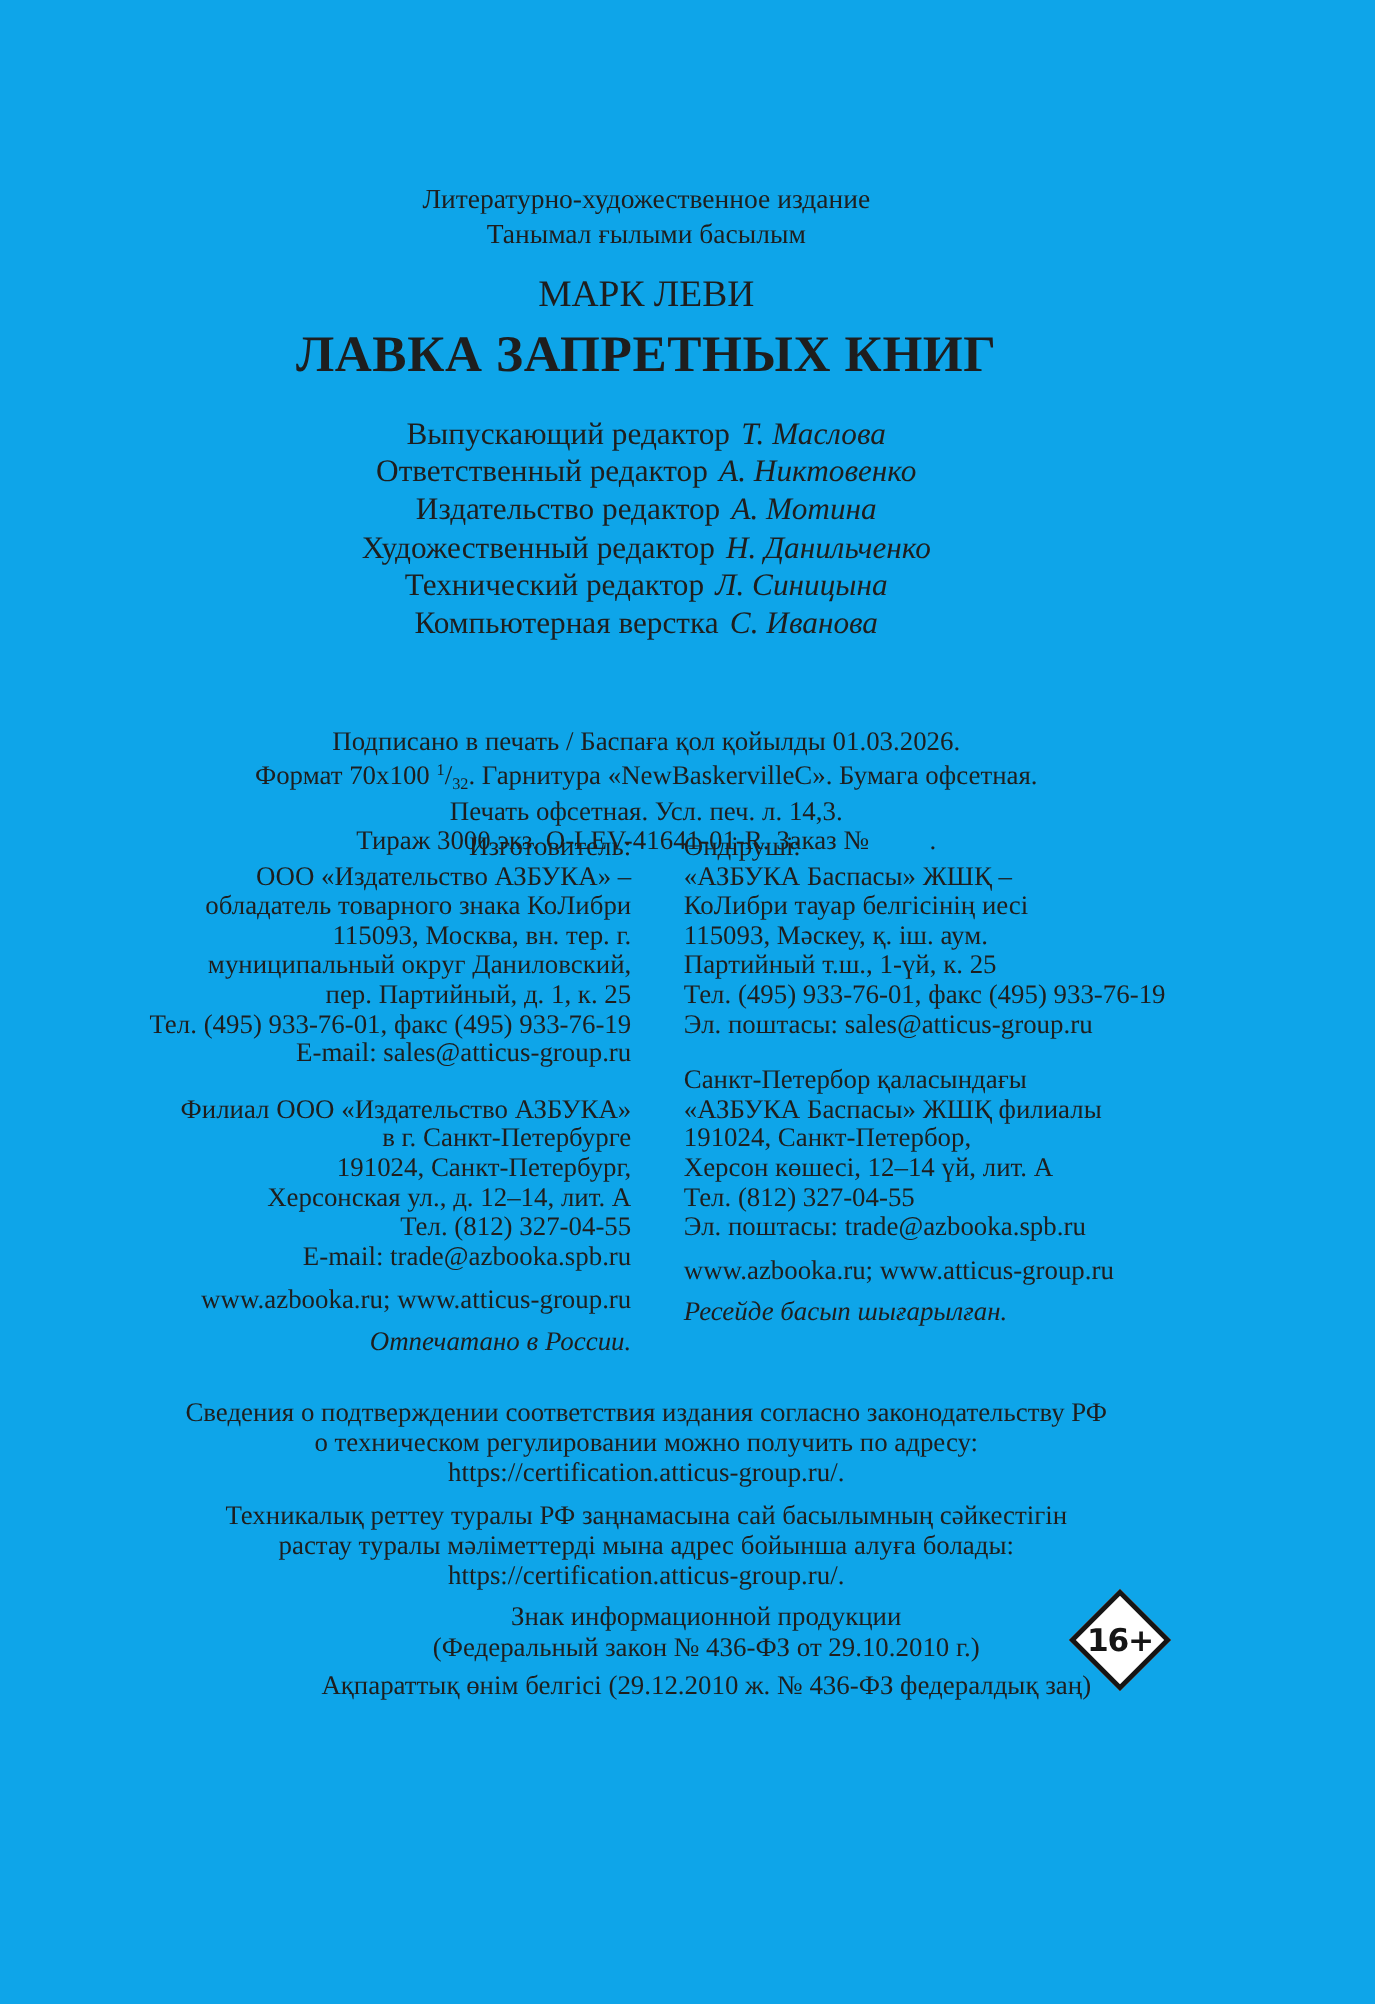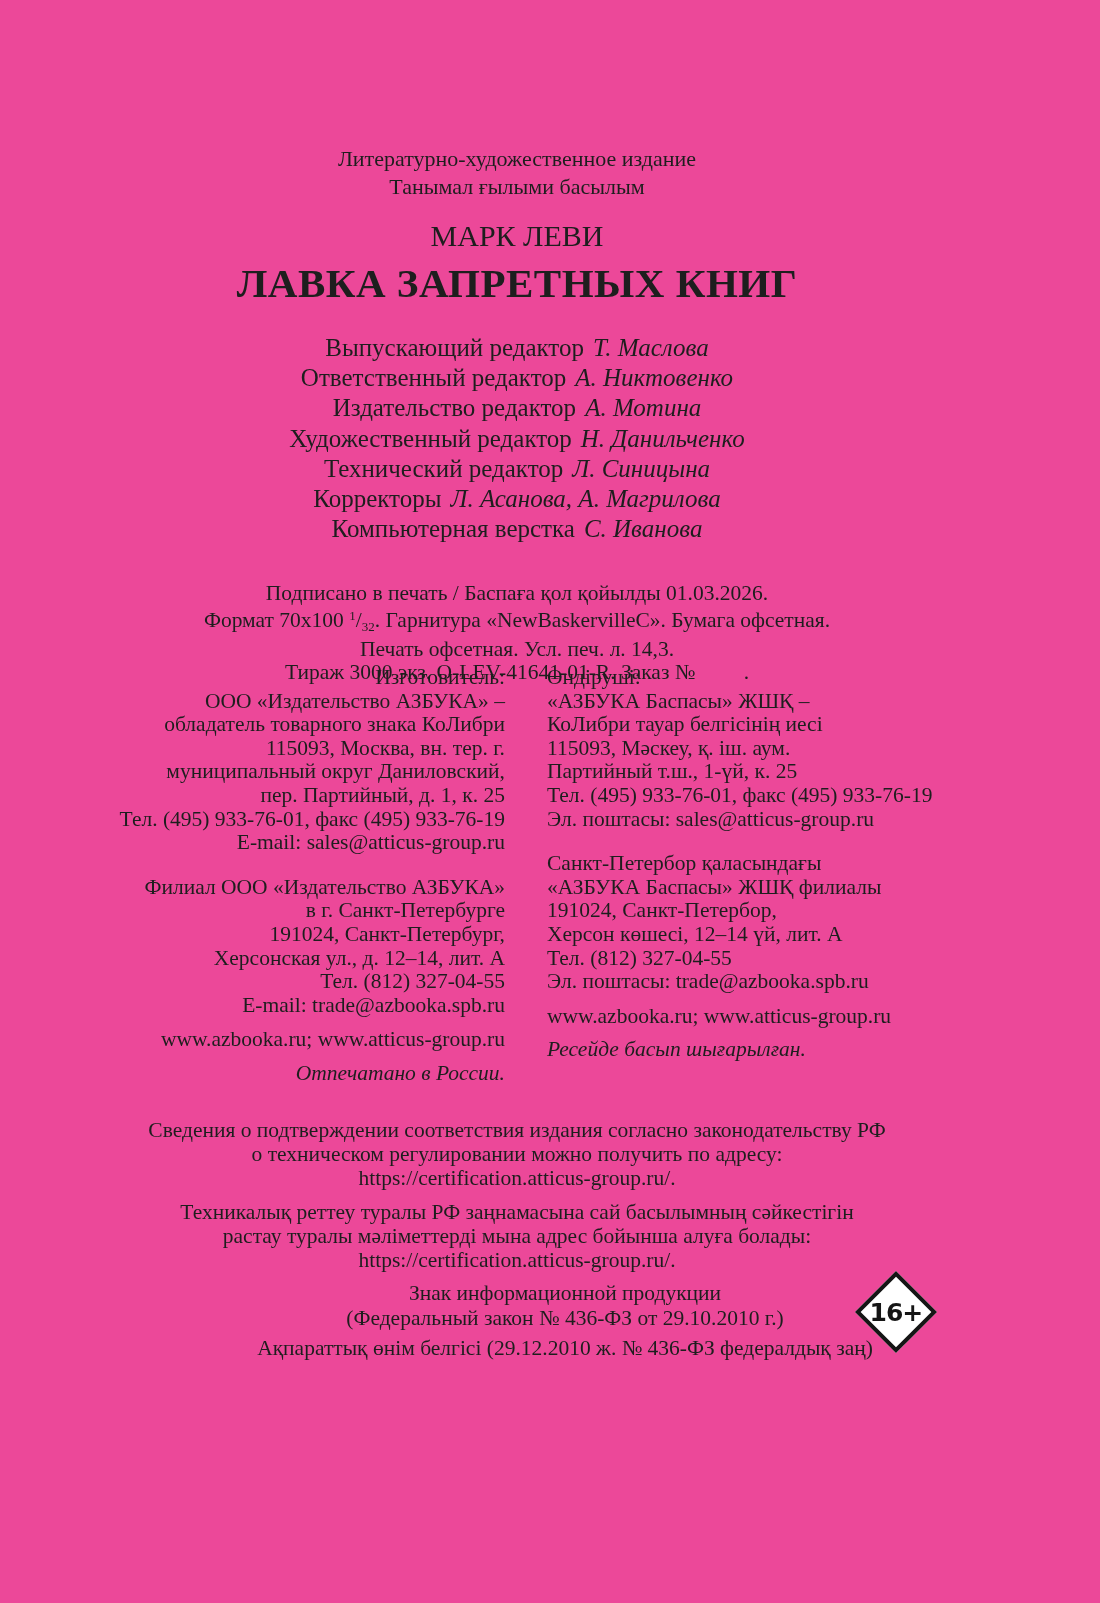--- a/index.html
+++ b/index.html
@@ -1,21 +1,21 @@
 <!DOCTYPE html>
 <html><head>
 <meta charset="utf-8">
 <style>
   html, body { margin: 0; padding: 0; background: #e8e8e8; }
   .page {
     position: relative;
     width: 1100px;
     height: 1603px;
     margin: 0 auto;
-    background: #ec4899;
+    background: #0ea5e9;
     color: #1e1e1e;
     font-family: "Liberation Serif", "DejaVu Serif", serif;
     overflow: hidden;
   }
   .abs { position: absolute; left: 0; width: 1034px; }
   .center { text-align: center; }
 
   #header-block { top: 145px; font-size: 22px; line-height: 28px; }
   #author-line  { top: 219px; font-size: 30px; line-height: 34px; }
   #title-line   { top: 261px; font-size: 41px; line-height: 44px; font-weight: bold; letter-spacing: 0.5px; }
@@ -74,21 +74,20 @@
   <div class="abs center" id="author-line">МАРК ЛЕВИ</div>
 
   <div class="abs center" id="title-line">ЛАВКА ЗАПРЕТНЫХ КНИГ</div>
 
   <div class="abs center" id="editors-block">
     <div><span>Выпускающий редактор</span><span class="ed-name">Т. Маслова</span></div>
     <div><span>Ответственный редактор</span><span class="ed-name">А. Никтовенко</span></div>
     <div><span>Издательство редактор</span><span class="ed-name">А. Мотина</span></div>
     <div><span>Художественный редактор</span><span class="ed-name">Н. Данильченко</span></div>
     <div><span>Технический редактор</span><span class="ed-name">Л. Синицына</span></div>
-    <div><span>Корректоры</span><span class="ed-name">Л. Асанова, А. Магрилова</span></div>
     <div><span>Компьютерная верстка</span><span class="ed-name">С. Иванова</span></div>
   </div>
 
   <div class="abs center" id="print-info-block">
     <div>Подписано в печать / Баспаға қол қойылды 01.03.2026.</div>
     <div><span>Формат 70х100</span>&nbsp;<sup class="frac-sup">1</sup><span>/</span><sub class="frac-sub">32</sub><span>. Гарнитура «NewBaskervilleC». Бумага офсетная.</span></div>
     <div>Печать офсетная. Усл. печ. л. 14,3.</div>
     <div>Тираж 3000 экз. O-LEV-41641-01-R. Заказ №&nbsp;&nbsp;&nbsp;&nbsp;&nbsp;&nbsp;&nbsp;&nbsp;&nbsp;.</div>
   </div>
 

